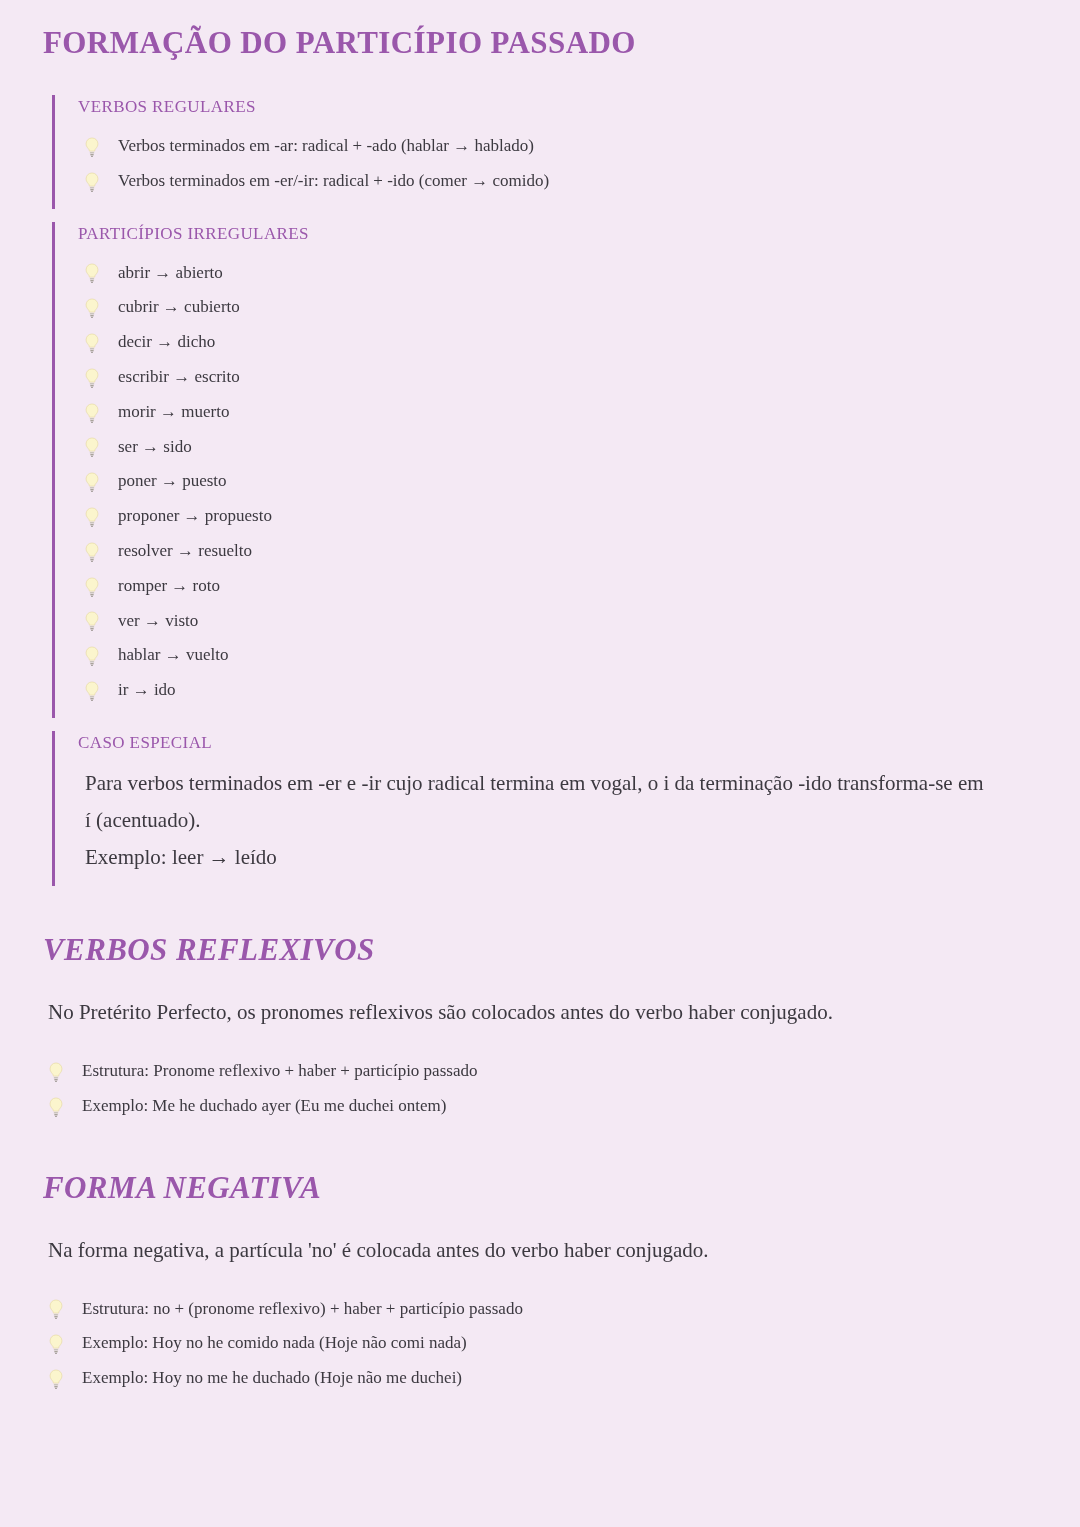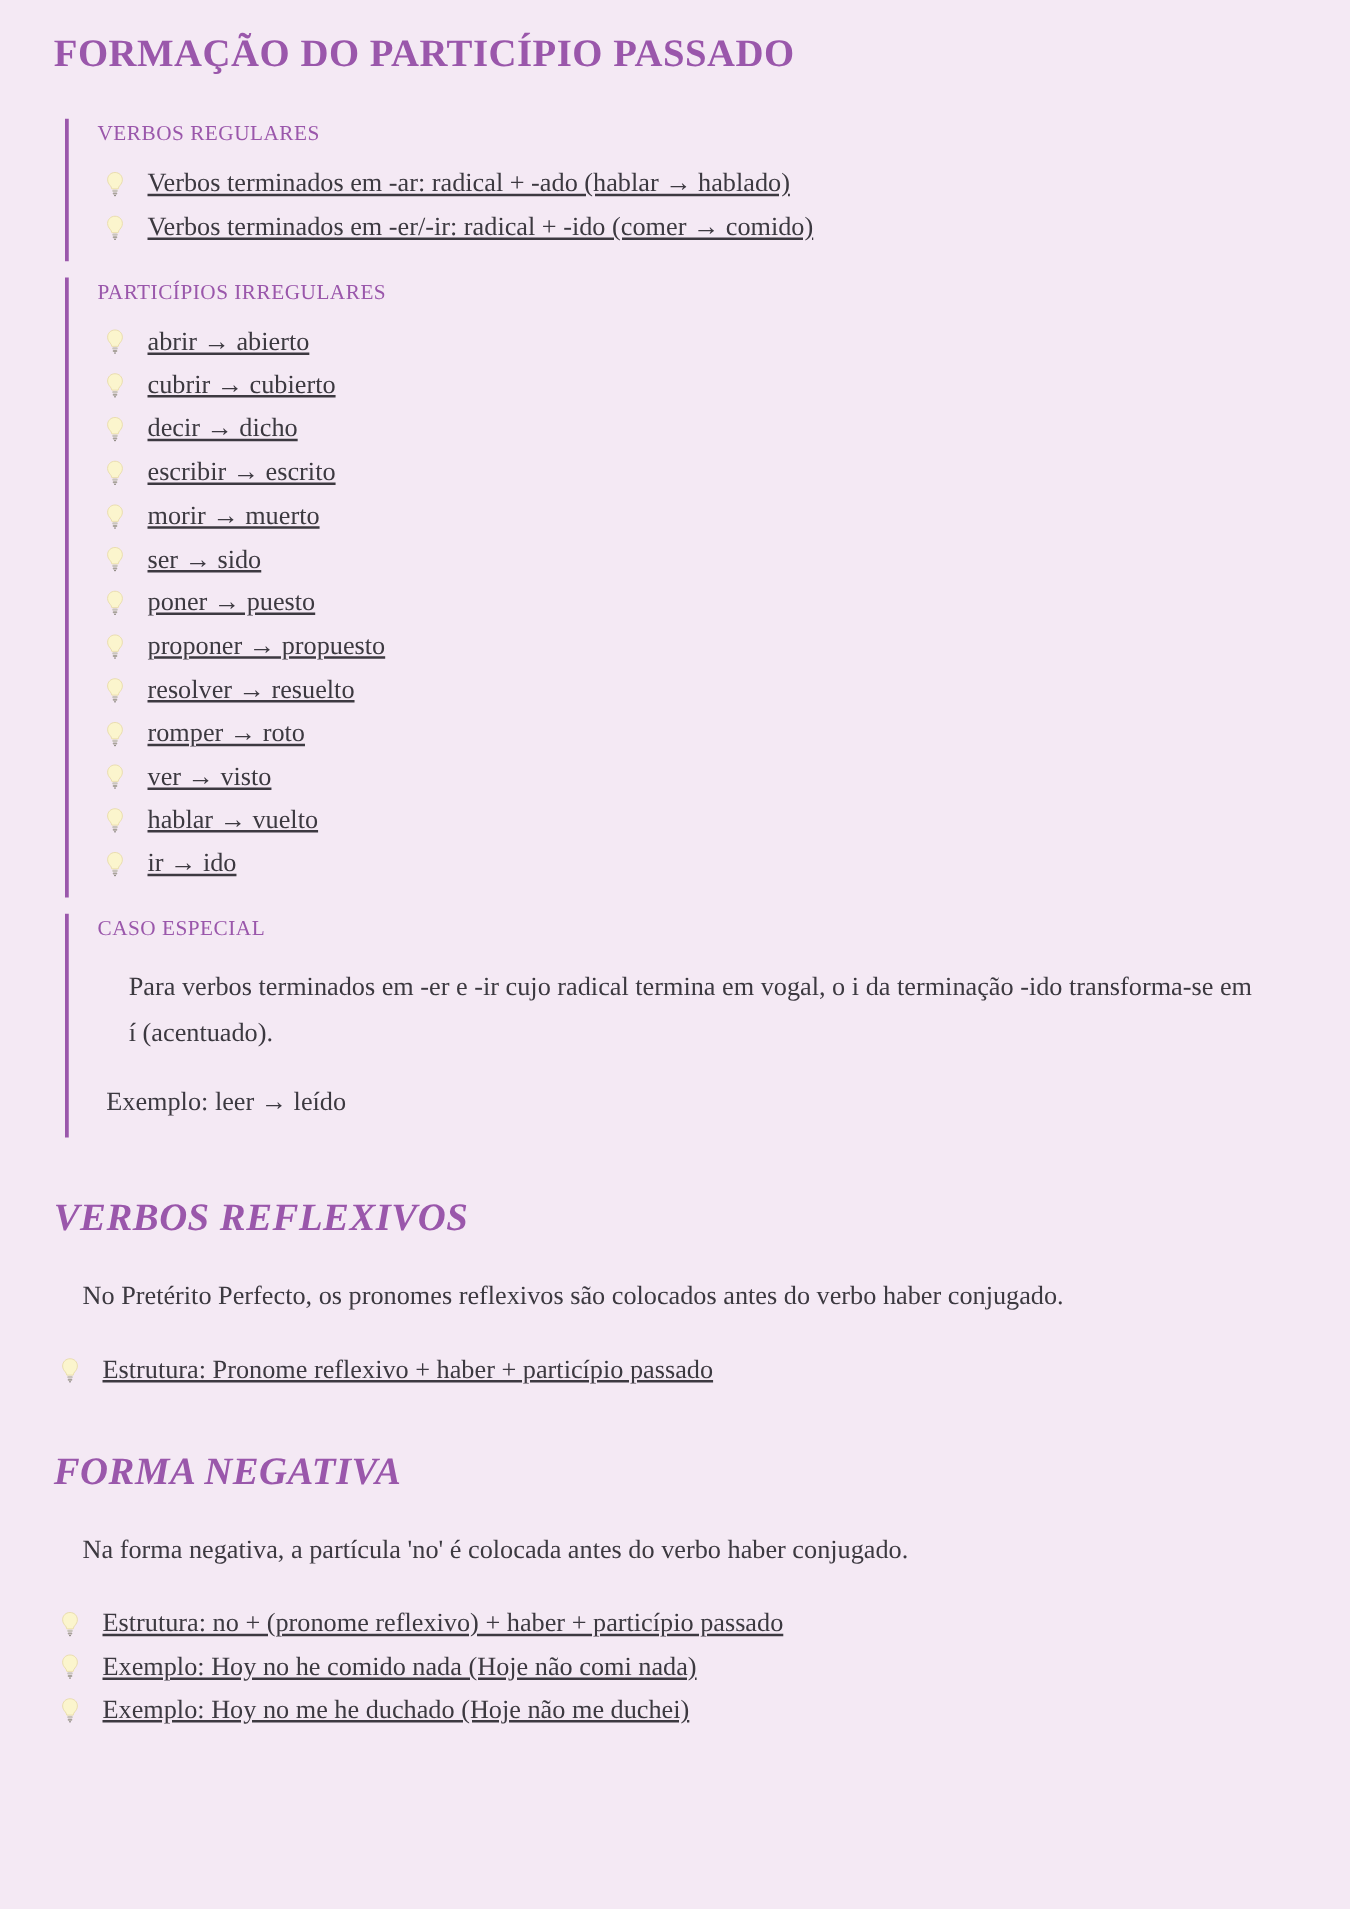--- a/index.html
+++ b/index.html
@@ -34,32 +34,31 @@
   }
   .block-heading {
     margin: 0 0 12px 0;
     font-size: 17px; font-weight: normal; letter-spacing: 0.4px;
     color: var(--accent);
   }
 
   ul.bullets { list-style: none; margin: 0; padding: 0; }
   .bullet-item {
     display: flex; align-items: center;
-    font-size: 21px; line-height: 34.8px;
+    font-size: 17px; line-height: 34.8px;
     padding-left: 6px;
-    text-decoration: underline;
   }
   .bulb {
     width: 16px; height: 21px; flex: 0 0 16px;
     margin-right: 18px; align-self: center;
     position: relative; top: 1px;
   }
 
   .para {
-    margin: 18px; padding-left: 7px;
+    margin: 0; padding-left: 7px;
     font-size: 21px; line-height: 37px;
     max-width: 915px;
   }
   .example-line { margin: 0; padding-left: 7px; font-size: 21px; line-height: 37px; }
 
   
   .section-title {
     margin: 46px 0 26px 0;
     font-size: 31px; font-weight: bold; letter-spacing: 0.4px;
     color: var(--accent);
@@ -216,20 +215,26 @@
     <p class="para">No Pretérito Perfecto, os pronomes reflexivos são colocados antes do verbo haber conjugado.</p>
     <ul class="bullets">
 
         <li class="bullet-item">
           <svg class="bulb" viewBox="0 0 24 32">
             <use href="#bulb-shape"></use>
           </svg>
           <span class="item-text">Estrutura: Pronome reflexivo + haber + particípio passado</span>
         </li>
 
+        <li class="bullet-item">
+          <svg class="bulb" viewBox="0 0 24 32">
+            <use href="#bulb-shape"></use>
+          </svg>
+          <span class="item-text">Exemplo: Me he duchado ayer (Eu me duchei ontem)</span>
+        </li>
       </ul>
   </div>
 
   <div class="section">
     <h2 class="section-title">FORMA NEGATIVA</h2>
     <p class="para">Na forma negativa, a partícula 'no' é colocada antes do verbo haber conjugado.</p>
     <ul class="bullets">
 
         <li class="bullet-item">
           <svg class="bulb" viewBox="0 0 24 32">

